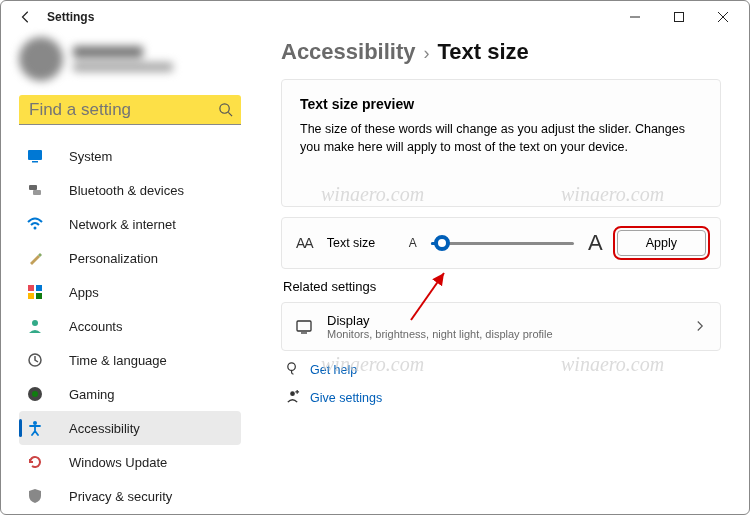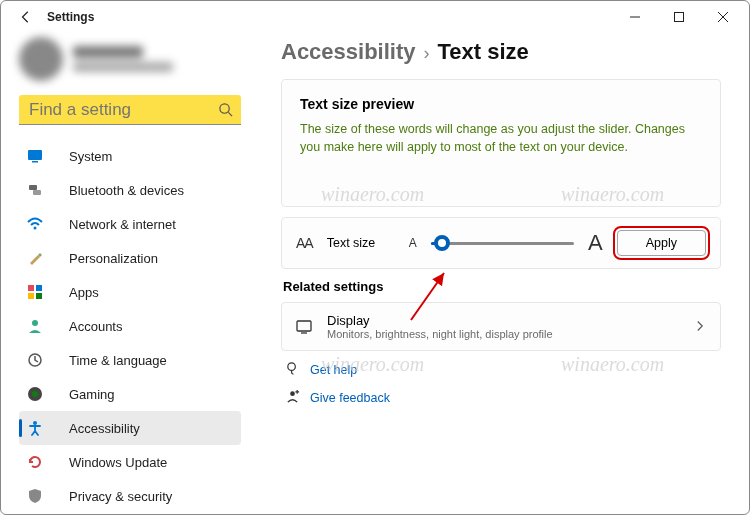--- a/index.html
+++ b/index.html
@@ -26,32 +26,32 @@
   .navitem.active::before { content:""; position:absolute; left:0; top:8px; bottom:8px; width:3px; background:#005fb8; border-radius:2px; }
   .navicon { width: 16px; height: 16px; display:flex; align-items:center; justify-content:center; }
   .main { flex: 1; padding: 6px 28px 10px 30px; overflow: hidden; position:relative; }
   .breadcrumb { display: flex; align-items: baseline; gap: 8px; margin-bottom: 14px; }
   .breadcrumb .parent { font-size: 22px; font-weight: 600; color: #6a6a6a; }
   .breadcrumb .sep { font-size: 18px; color: #888; }
   .breadcrumb .current { font-size: 22px; font-weight: 600; color: #111; }
   .card { border: 1px solid #e6e6e6; border-radius: 4px; background: #fdfdfd; padding: 16px 18px; margin-bottom: 10px; }
   .preview-card { min-height: 128px; }
   .preview-title { font-size: 14px; font-weight: 600; margin-bottom: 6px; }
-  .preview-text { font-size: 12.5px; color: #4d7c0f; line-height: 1.45; max-width: 420px; margin-top: 8px; }
+  .preview-text { font-size: 12.5px; color: #000000; line-height: 1.45; max-width: 420px; margin-top: 8px; }
   .slider-card { display:flex; align-items:center; gap: 14px; padding: 12px 14px; }
   .aa-icon { font-size: 14px; letter-spacing:-1px; color:#333;text-align:right; }
   .slider-label { font-size: 12.5px; width: 68px; }
   .small-a { font-size: 12px; color:#333; }
   .big-a { font-size: 22px; color:#333; }
   .slider { flex:1; display:flex; align-items:center; gap:6px; }
   .track { flex:1; height:3px; background:#8a8a8a; border-radius:2px; position:relative; }
   .track .filled { position:absolute; left:0; top:0; bottom:0; width:8%; background:#005fb8; border-radius:2px; }
   .thumb { position:absolute; left:8%; top:50%; transform:translate(-50%,-50%); width:16px; height:16px; border-radius:50%; background:#fff; border:4px solid #005fb8; }
   .apply-btn { border:1px solid #a3a3a3; background:#fdfdfd; border-radius:4px; padding: 5px 28px; font-size:12.5px; cursor:pointer; outline:2px solid #d40000; outline-offset:2px; }
-  .section-title { font-size: 13px; font-weight:700; margin: 10px 0 8px 2px; }
+  .section-title { font-size: 13px; font-weight:400; margin: 10px 0 8px 2px; }
   .link-card { display:flex; align-items:center; gap:15px; padding: 10px 14px; cursor:pointer; }
   .link-card .link-title { font-size:13px; }
   .link-card .link-sub { font-size:11px; color:#6a6a6a; }
   .link-card .chev { margin-left:auto; color:#555; }
   .help-row { display:flex; align-items:center; gap:10px; margin-top:10px; font-size:12.5px; color:#005fb8; cursor:pointer; padding-left:4px; }
   .help-row .hicon { color:#333; }
   .watermark { position:absolute; color:#ccc; font-size:20px; font-style:italic; font-family: serif; pointer-events:none; opacity:0.7; }
   .annot-arrow { position:absolute; pointer-events:none; }
 </style>
 </head>
@@ -259,21 +259,21 @@
             <path d="M7 10 V12 Q7 14 9 14" fill="none" stroke="#333" stroke-width="1.3"></path>
           </svg></span>
       <span>Get help</span>
     </div>
     <div class="help-row">
       <span class="hicon"><svg width="15" height="15" viewBox="0 0 16 16">
             <circle cx="8" cy="5" r="2.5" fill="#333"></circle>
             <path d="M3 14 Q8 9 13 14" fill="none" stroke="#333" stroke-width="1.5"></path>
             <path d="M11 3 L15 3 M13 1 V5" stroke="#333" stroke-width="1.3"></path>
           </svg></span>
-      <span>Give feedback</span>
+      <span>Give settings</span>
     </div>
 
     <div class="watermark" style="left:70px; top:150px;">winaero.com</div>
     <div class="watermark" style="left:310px; top:150px;">winaero.com</div>
     <div class="watermark" style="left:70px; top:320px;">winaero.com</div>
     <div class="watermark" style="left:310px; top:320px;">winaero.com</div>
 
     <svg class="annot-arrow" style="left:155px; top:232px;" width="60" height="60">
       <defs>
           <marker id="ah" markerWidth="8" markerHeight="8" refX="6" refY="3" orient="auto">

